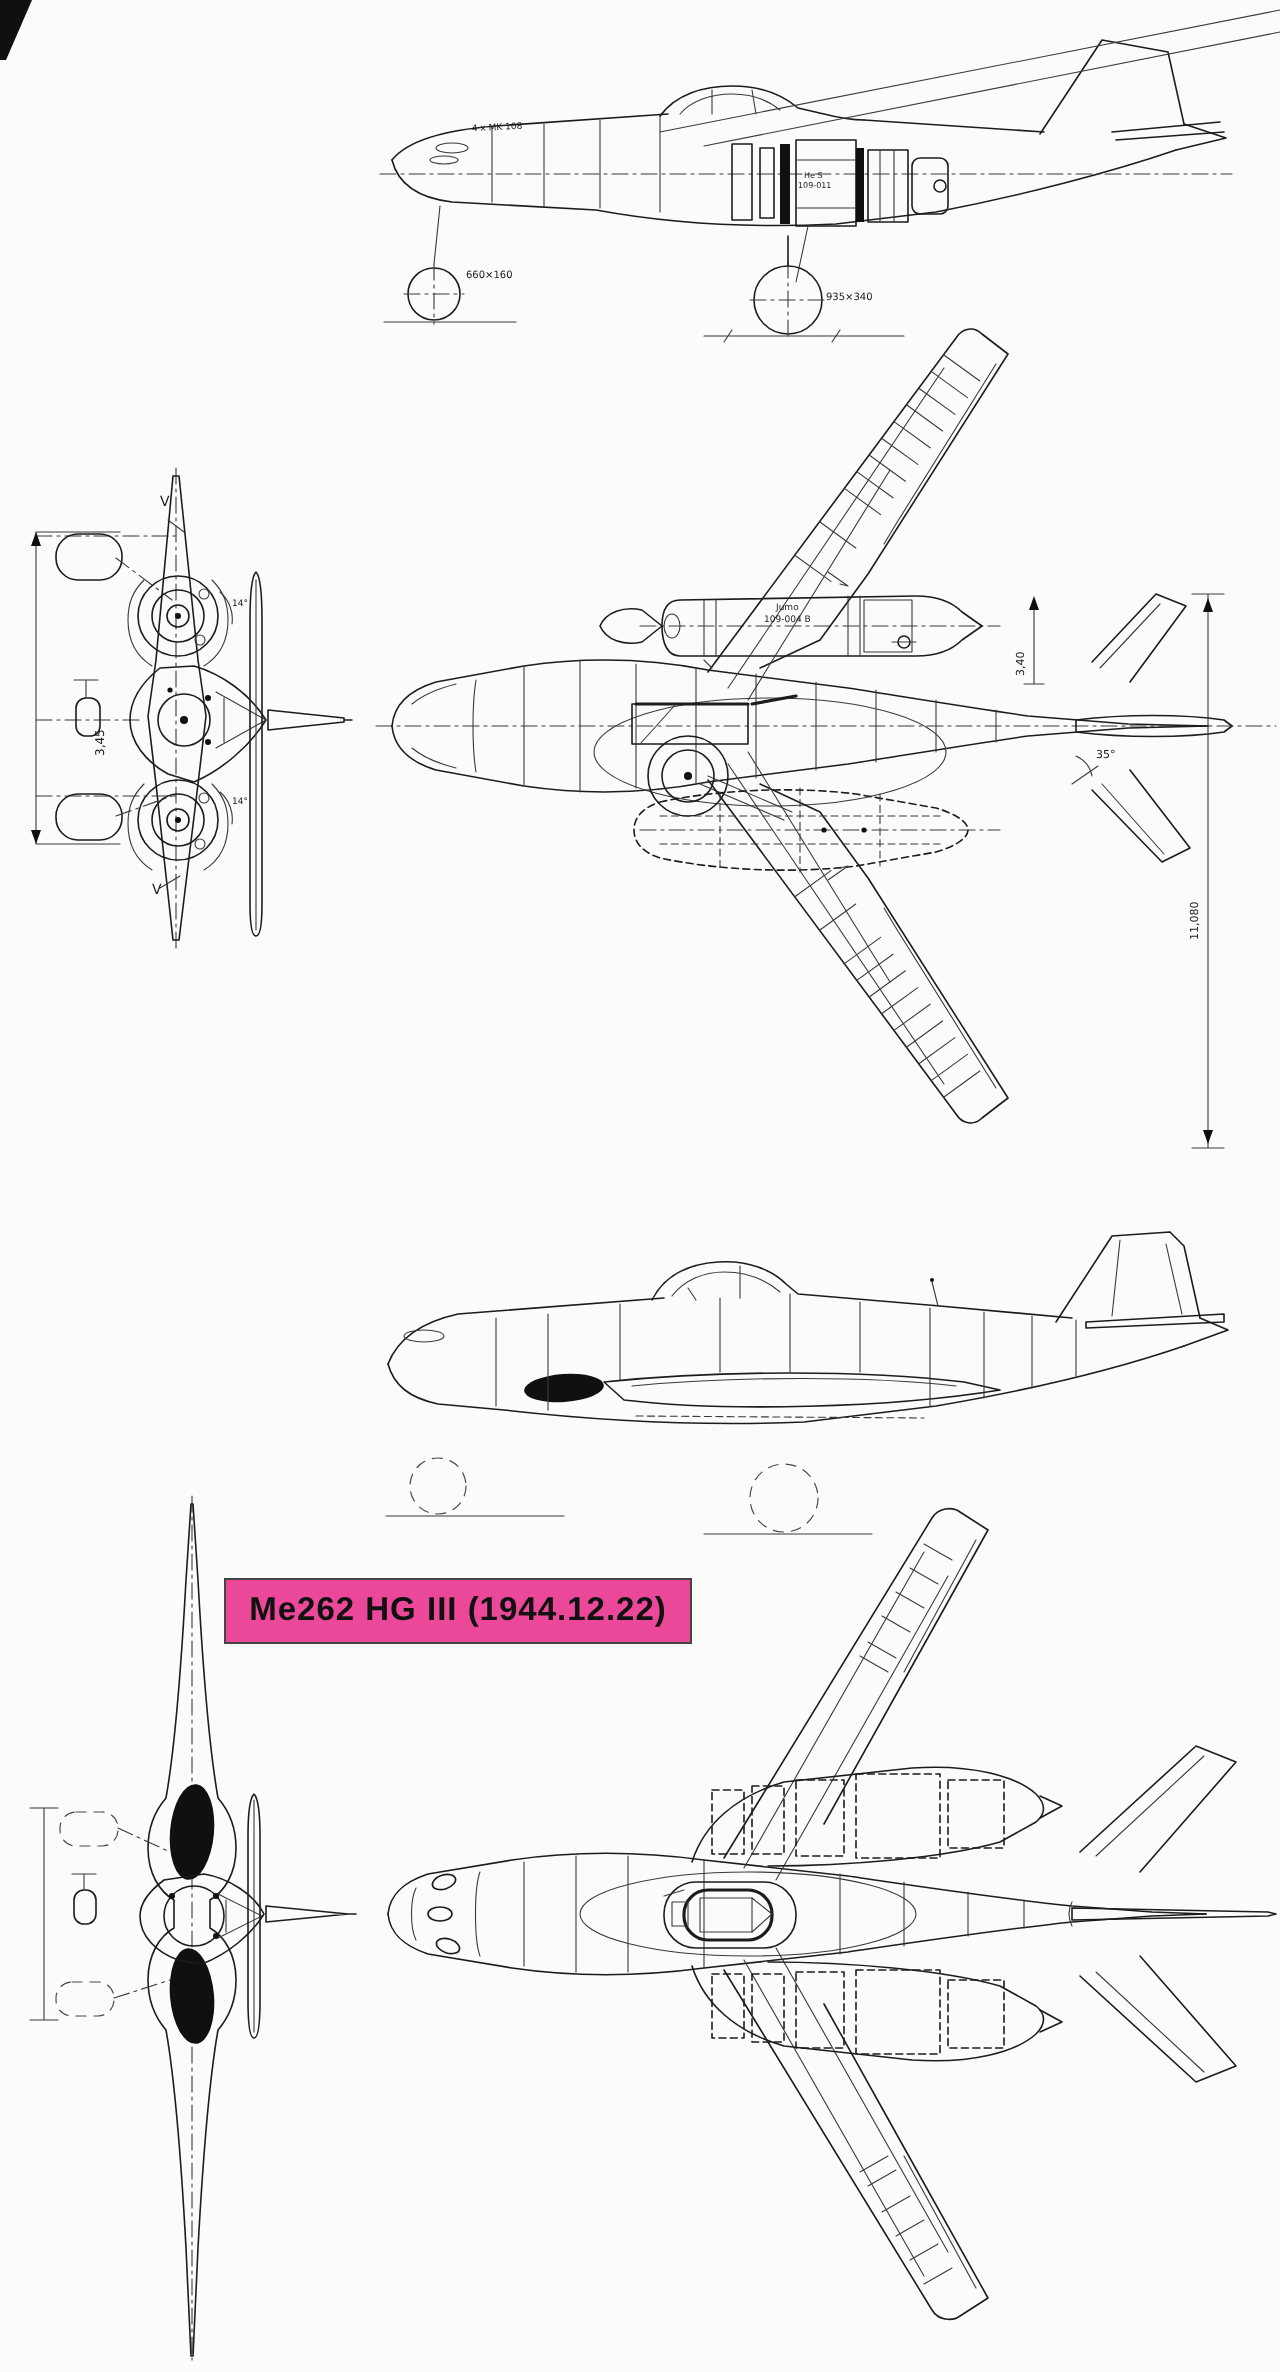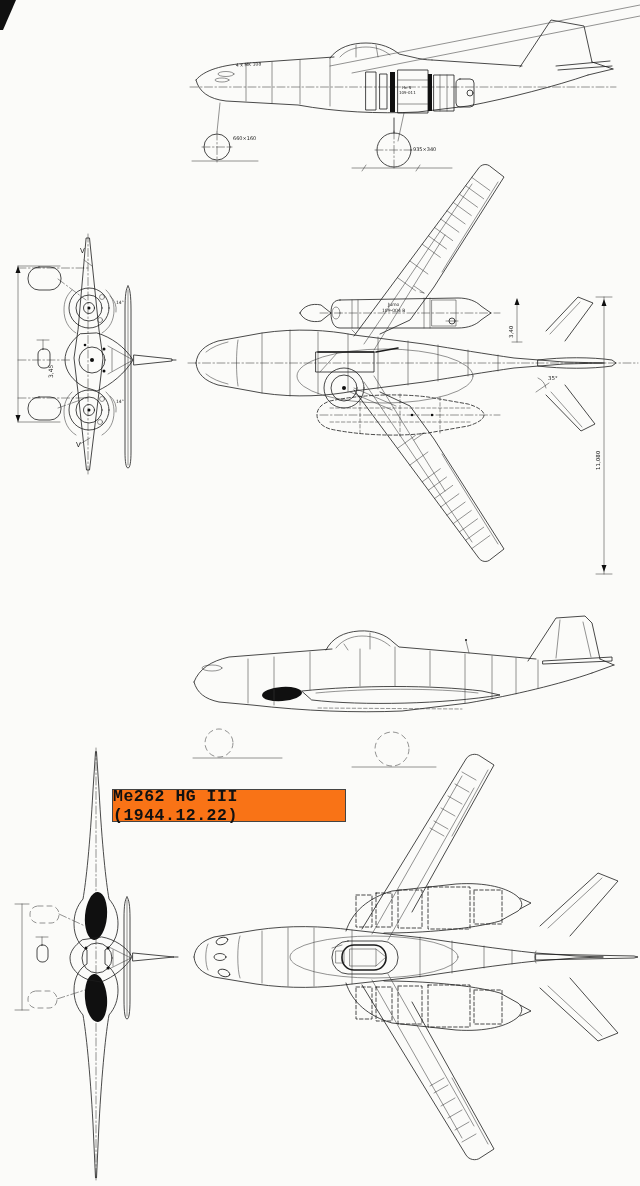--- a/index.html
+++ b/index.html
@@ -10,23 +10,23 @@
   svg .thin{stroke-width:.55;stroke:#3a3a3a;}
   svg .dash{stroke-dasharray:3.5 2.2;}
   svg .dsh2{stroke-dasharray:5 4;stroke-width:.6;stroke:#4a4a4a;}
   svg .ddot{stroke-dasharray:8 2.5 1.5 2.5;stroke-width:.55;stroke:#3a3a3a;}
   svg .fillb{fill:#101010;stroke:none;}
   svg .thick{stroke-width:1.6;}
   .ann{position:absolute;color:#1b1b1b;white-space:nowrap;line-height:1;
        font-family:"DejaVu Sans",sans-serif;}
   .vtext{transform:rotate(-90deg);transform-origin:0 0;}
   #plate{position:absolute;left:112px;top:789px;width:234px;height:33px;
-         background:#f97316;border:1.6px solid #444444;box-sizing:border-box;
+         background:#ec4899;border:1.6px solid #444444;box-sizing:border-box;
          display:flex;align-items:center;justify-content:center;
-         font-weight:bold;font-size:16.5px;letter-spacing:.5px;color:#111;font-family:Liberation Mono, monospace;}
+         font-weight:bold;font-size:16.5px;letter-spacing:.5px;color:#111;}
 </style>
 </head>
 <body>
 
 <div id="page">
 
 <svg width="640" height="1186" viewBox="0 0 640 1186">
 
   <g>
     <path class="fillb" d="M0,0 L16,0 L3,30 L0,30 Z"></path>

